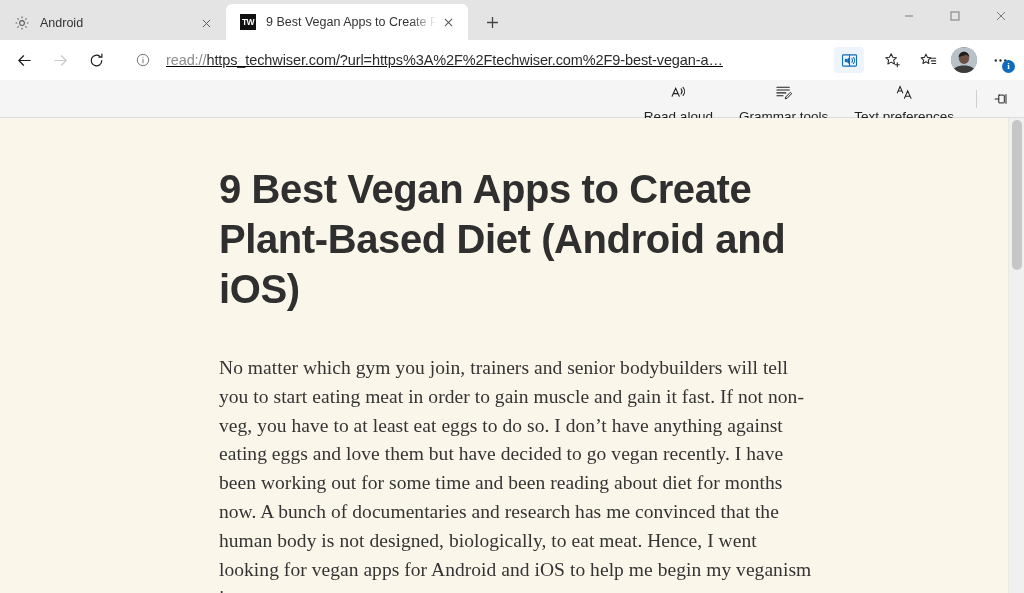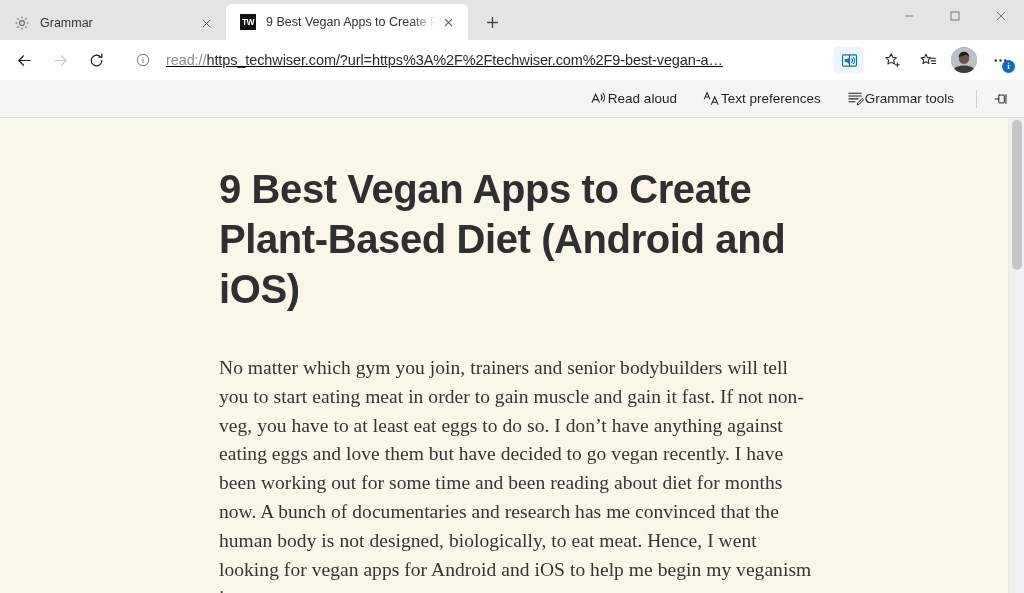--- a/index.html
+++ b/index.html
@@ -214,24 +214,26 @@
     display: flex;
     align-items: center;
     justify-content: flex-end;
     padding-right: 8px;
     gap: 0px;
   }
   .rb-item {
     height: 30px;
     display: flex;
     align-items: center;
+    gap: 8px;
     padding: 0 13px;
     border-radius: 4px;
     font-size: 13.5px;
     color: #1f1f1f;
+    flex-direction: column;
   }
   .rb-icon {
     display: flex; align-items: center; justify-content: center;
     width: 18px; height: 18px;
     color: #1f1f1f;
   }
   .rb-icon svg { width: 17px; height: 17px; }
   .rb-sep {
     width: 1px;
     height: 18px;
@@ -305,21 +307,21 @@
 
   <div class="tabstrip">
 
     <div class="tab inactive">
       <span class="tab-favicon">
         <svg viewBox="0 0 16 16" fill="none" stroke="#5a5a5a" stroke-width="1.05">
           <circle cx="8" cy="8" r="2.4"></circle>
           <path d="M8 1.6v1.6M8 12.8v1.6M14.4 8h-1.6M3.2 8H1.6M12.53 3.47l-1.13 1.13M4.6 11.4l-1.13 1.13M12.53 12.53l-1.13-1.13M4.6 4.6L3.47 3.47"></path>
         </svg>
       </span>
-      <span class="tab-title">Grammar</span>
+      <span class="tab-title">Android</span>
       <span class="tab-close">
         <svg viewBox="0 0 10 10" stroke="currentColor" stroke-width="1.1">
           <path d="M1 1 L9 9 M9 1 L1 9"></path>
         </svg>
       </span>
     </div>
 
     <div class="tab active">
       <span class="tab-favicon">
         <span class="favicon-tw">TW</span>
@@ -442,35 +444,35 @@
           <path d="M2.2 13L6 4.6 9.8 13M3.75 10.2h4.5" stroke-width="1.15"></path>
           <path d="M11.7 5.2a4.2 4.2 0 0 1 0 5.4M13.8 3.6a6.6 6.6 0 0 1 0 8.6"></path>
         </svg>
       </span>
       <span>Read aloud</span>
     </div>
 
     <div class="rb-item">
       <span class="rb-icon">
         <svg viewBox="0 0 18 18" stroke="currentColor" fill="none" stroke-width="1.1" stroke-linecap="round">
-          <path d="M1.4 9.4L4.3 2.8 7.2 9.4M2.55 7.5h3.5"></path>
-          <path d="M8.9 15.2l3.5-8.1 3.5 8.1M10.3 12.9h4.2"></path>
-        </svg>
-      </span>
-      <span>Text preferences</span>
+          <path d="M2 3.4h13.2M2 6.4h13.2M2 9.4h9.5M2 12.4h6.5"></path>
+          <path d="M16 9.1l-4.6 4.6-.6 2 2-.6L17.4 10.5z" stroke-width="1.05"></path>
+        </svg>
+      </span>
+      <span>Grammar tools</span>
     </div>
 
     <div class="rb-item">
       <span class="rb-icon">
         <svg viewBox="0 0 18 18" stroke="currentColor" fill="none" stroke-width="1.1" stroke-linecap="round">
-          <path d="M2 3.4h13.2M2 6.4h13.2M2 9.4h9.5M2 12.4h6.5"></path>
-          <path d="M16 9.1l-4.6 4.6-.6 2 2-.6L17.4 10.5z" stroke-width="1.05"></path>
-        </svg>
-      </span>
-      <span>Grammar tools</span>
+          <path d="M1.4 9.4L4.3 2.8 7.2 9.4M2.55 7.5h3.5"></path>
+          <path d="M8.9 15.2l3.5-8.1 3.5 8.1M10.3 12.9h4.2"></path>
+        </svg>
+      </span>
+      <span>Text preferences</span>
     </div>
 
     <div class="rb-sep"></div>
 
     <div class="rb-pin">
       <span class="rb-icon">
         <svg viewBox="0 0 18 18" stroke="currentColor" fill="none" stroke-width="1.1" stroke-linecap="round">
           <path d="M2.4 9h4.1"></path>
           <rect x="6.5" y="4.6" width="6.2" height="8.8" rx="0.4"></rect>
           <path d="M14.6 4v10"></path>

